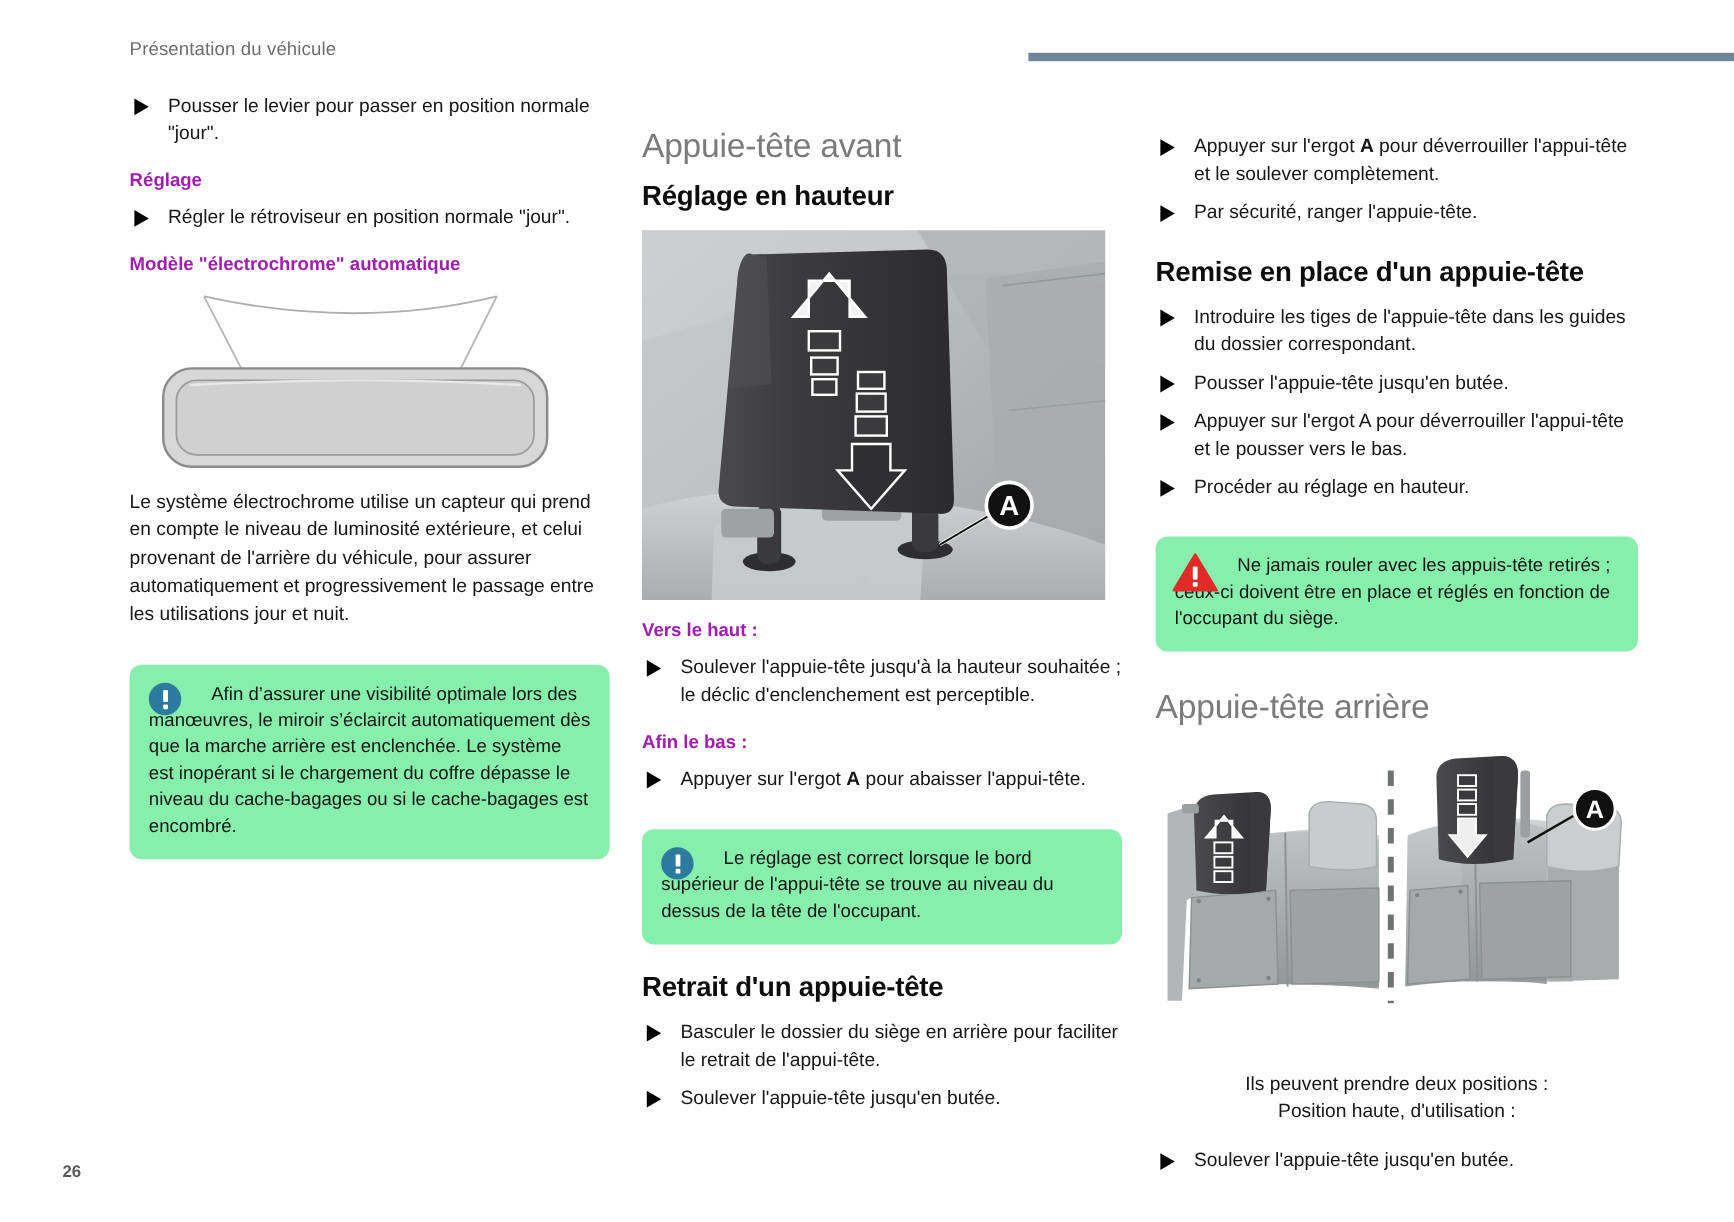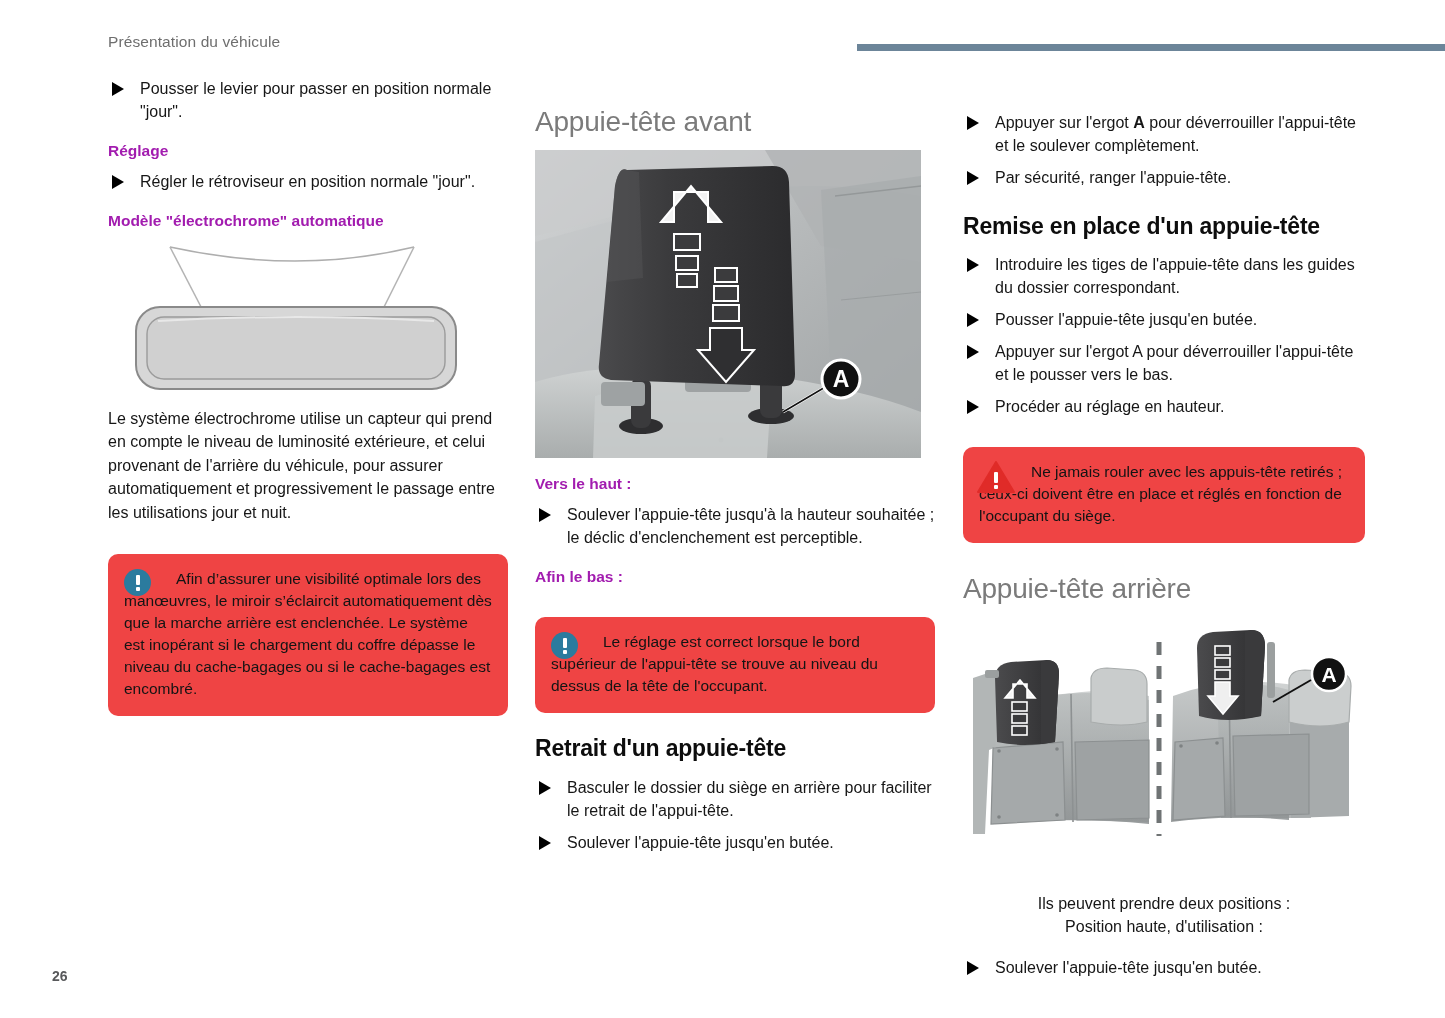--- a/index.html
+++ b/index.html
@@ -104,21 +104,21 @@
   .bullet b { font-weight: bold; }
 
   .spacer-8  { height: 8px; }
   .spacer-14 { height: 14px; }
   .spacer-22 { height: 22px; }
   .spacer-30 { height: 30px; }
 
   
   .callout {
     position: relative;
-    background: #ef4444;
+    background: #86efac;
     border-radius: 10px;
     padding: 14px 16px 16px 16px;
     font-size: 15.5px;
     line-height: 1.42;
     color: #141414;
     margin: 6px 0 0 0;
   }
   .callout .ctext { text-indent: 52px; }
 
   .icon-info {
@@ -227,20 +227,21 @@
 
   <div class="callout">
     <span class="icon-info"></span>
     <div class="ctext">Afin d’assurer une visibilité optimale lors des manœuvres, le miroir s’éclaircit automatiquement dès que la marche arrière est enclenchée. Le système est inopérant si le chargement du coffre dépasse le niveau du cache-bagages ou si le cache-bagages est encombré.</div>
   </div>
 </div>
 
 <div class="col col-mid">
 
   <div class="h1">Appuie-tête avant</div>
+  <div class="h2">Réglage en hauteur</div>
 
   <div class="photo-front">
     <svg width="386" height="308" viewBox="0 0 386 308">
       <defs>
         <linearGradient id="bgGrad" x1="0" y1="0" x2="1" y2="1">
           <stop offset="0%" stop-color="#d5d7d8"></stop>
           <stop offset="45%" stop-color="#b7babb"></stop>
           <stop offset="100%" stop-color="#9da1a2"></stop>
         </linearGradient>
         <linearGradient id="padGrad" x1="0" y1="0" x2="1" y2="0">
@@ -297,20 +298,24 @@
   </div>
 
   <div class="h3">Vers le haut :</div>
   <div class="bullet">
     <span class="tri"></span>
     <span>Soulever l'appuie-tête jusqu'à la hauteur souhaitée ; le déclic d'enclenchement est perceptible.</span>
   </div>
 
   <div class="spacer-8"></div>
   <div class="h3">Afin le bas :</div>
+  <div class="bullet">
+    <span class="tri"></span>
+    <span>Appuyer sur l'ergot </span><b>A</b><span> pour abaisser l'appui-tête.</span>
+  </div>
 
   <div class="spacer-14"></div>
 
   <div class="callout">
     <span class="icon-info"></span>
     <div class="ctext">Le réglage est correct lorsque le bord supérieur de l'appui-tête se trouve au niveau du dessus de la tête de l'occupant.</div>
   </div>
 
   <div class="spacer-22"></div>
   <div class="h2">Retrait d'un appuie-tête</div>

